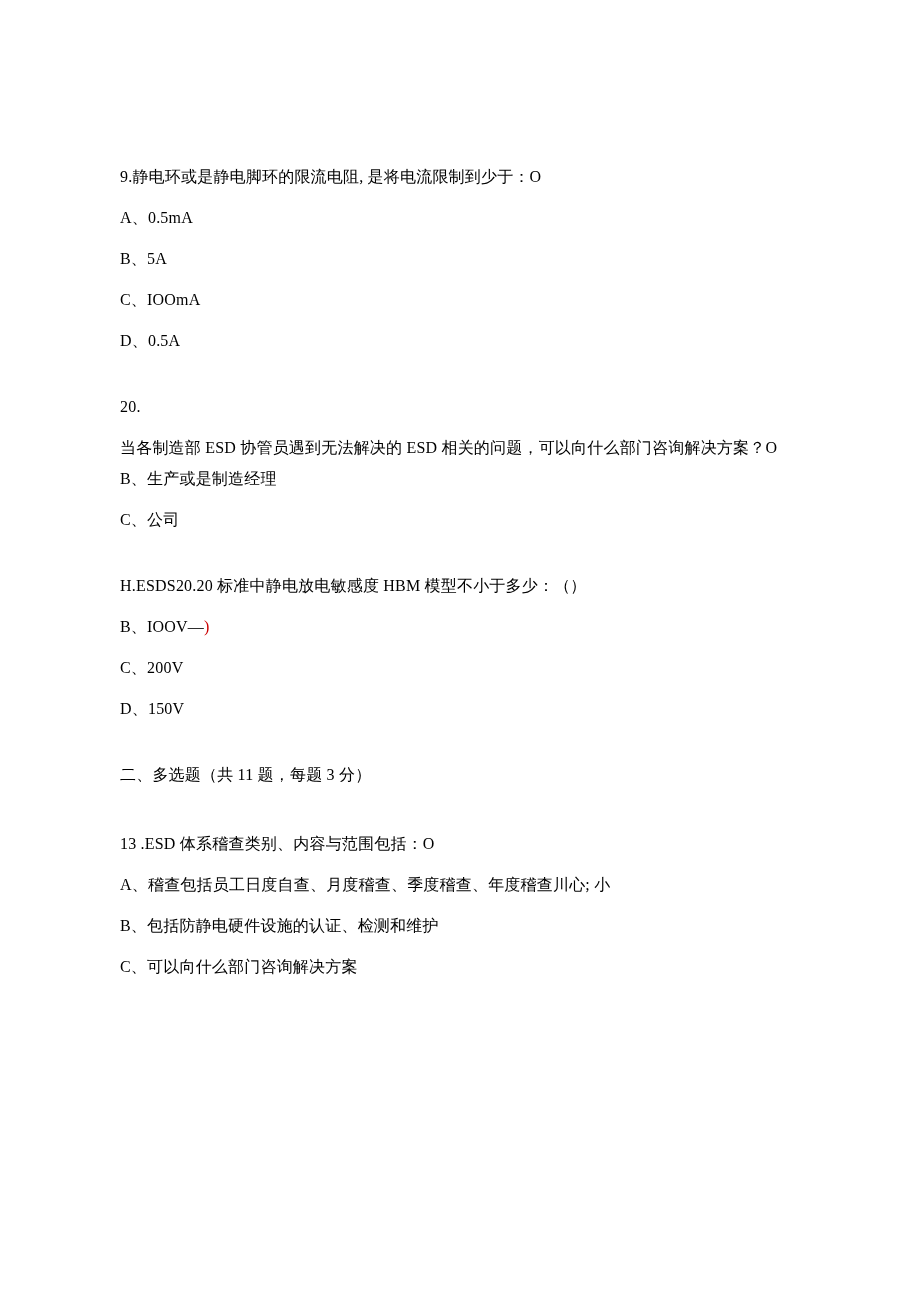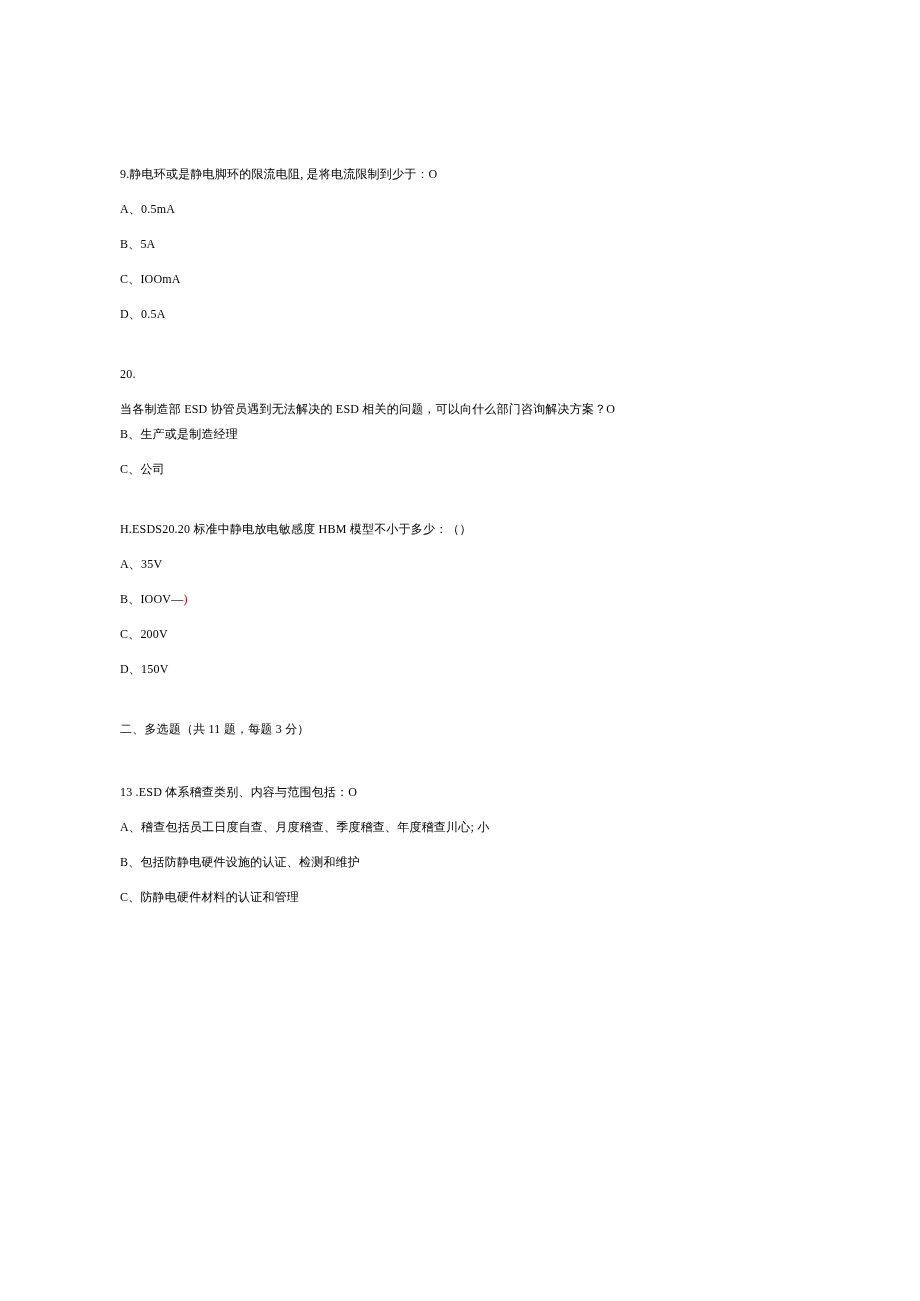--- a/index.html
+++ b/index.html
@@ -7,21 +7,21 @@
       padding: 0;
       background: #ffffff;
       font-family: "Times sans-serif", "SimSun", "宋体", serif;
       width: 920px;
     }
     .page {
       padding: 165px 120px 100px 120px;
       box-sizing: border-box;
     }
     .line {
-      font-size: 12px;
+      font-size: 16px;
       color: #000000;
       line-height: 1.5;
       margin-bottom: 17px;
       letter-spacing: 0.2px;
     }
     .gap-medium {
       height: 25px;
     }
     .gap-large {
       height: 28px;
@@ -47,29 +47,28 @@
   <div class="gap-medium"></div>
 
   <div class="line">20.</div>
   <div class="line q10-body">当各制造部 ESD 协管员遇到无法解决的 ESD 相关的问题，可以向什么部门咨询解决方案？O</div>
   <div class="line">B、生产或是制造经理</div>
   <div class="line">C、公司</div>
 
   <div class="gap-medium"></div>
 
   <div class="line">H.ESDS20.20 标准中静电放电敏感度 HBM 模型不小于多少：（）</div>
-  <div class="line">A、35V</div>
   <div class="line"><span>B、IOOV—</span><span class="red-paren">)</span></div>
   <div class="line">C、200V</div>
   <div class="line">D、150V</div>
 
   <div class="gap-medium"></div>
 
   <div class="line">二、多选题（共 11 题，每题 3 分）</div>
 
   <div class="gap-large"></div>
 
   <div class="line">13 .ESD 体系稽查类别、内容与范围包括：O</div>
   <div class="line">A、稽查包括员工日度自查、月度稽查、季度稽查、年度稽查川心; 小</div>
   <div class="line">B、包括防静电硬件设施的认证、检测和维护</div>
-  <div class="line">C、防静电硬件材料的认证和管理</div>
+  <div class="line">C、可以向什么部门咨询解决方案</div>
 
 </div>
 
 </body></html>

